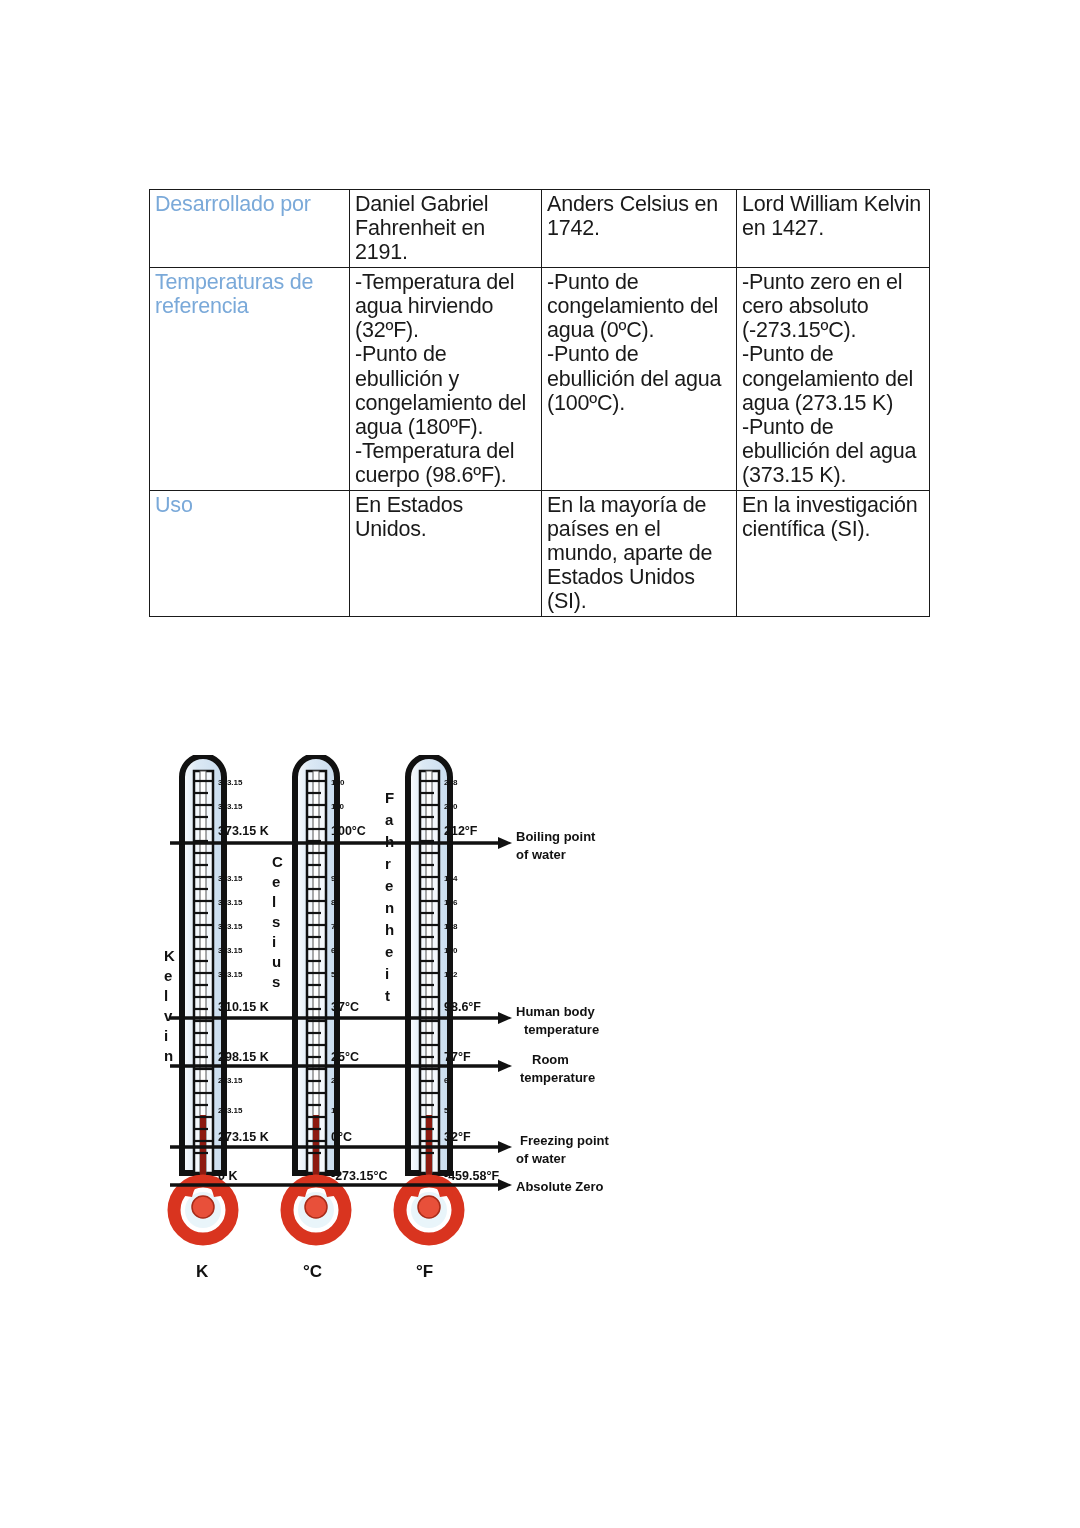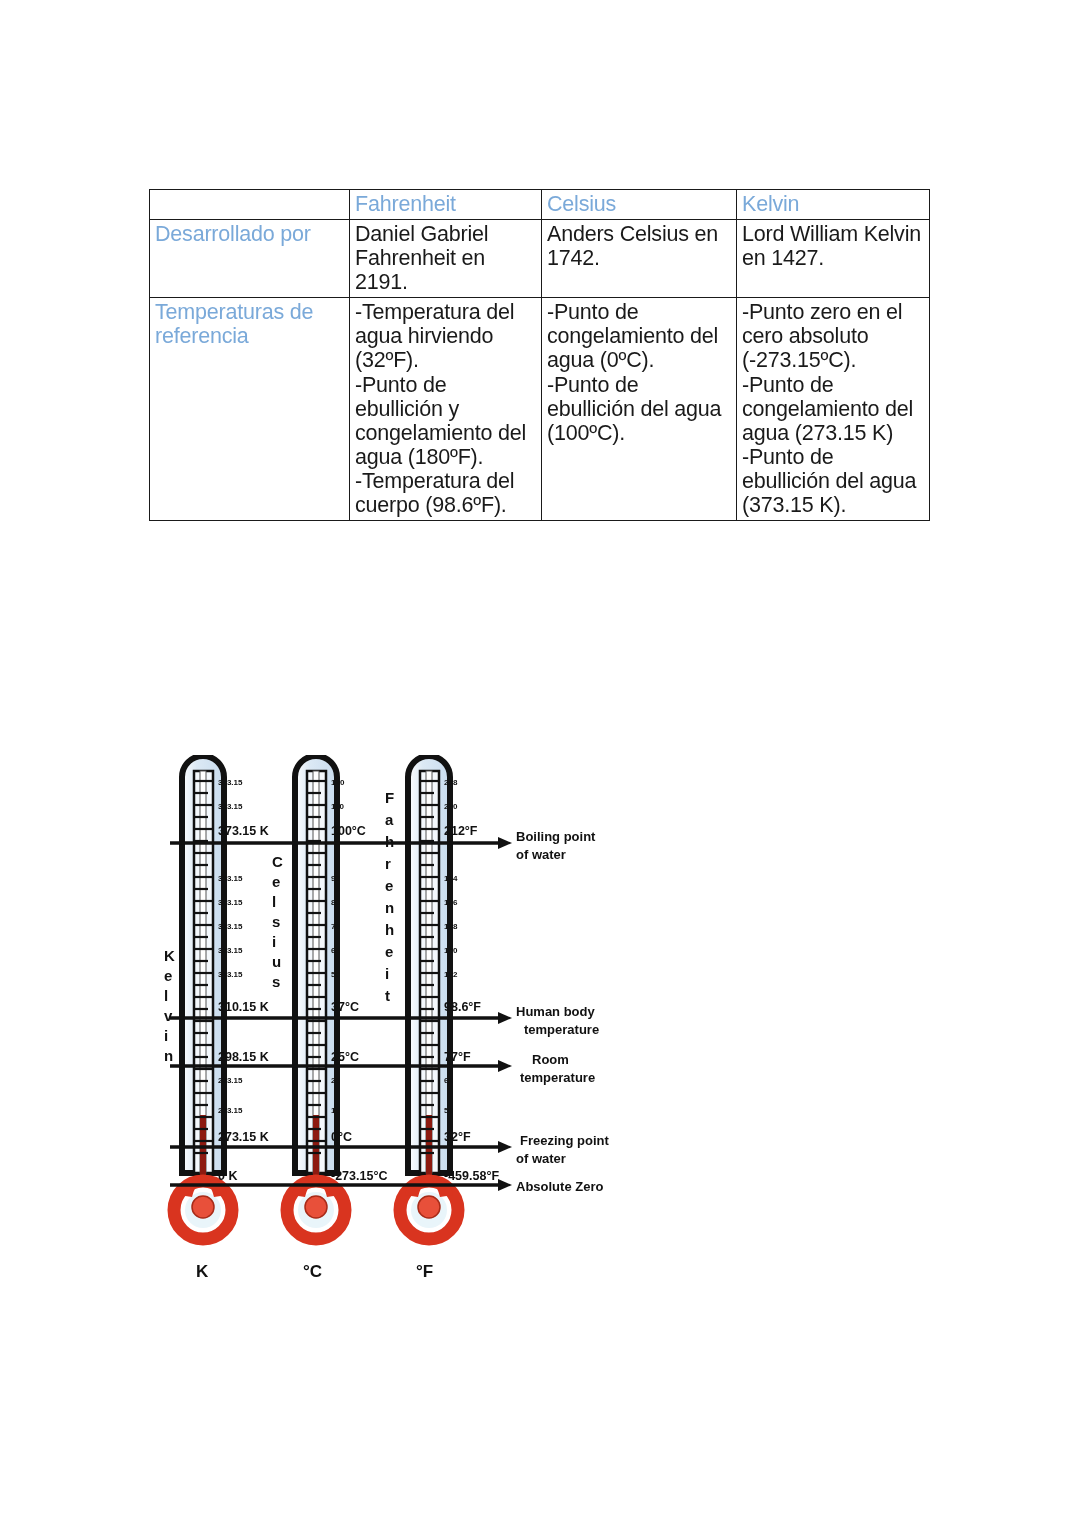--- a/index.html
+++ b/index.html
@@ -69,37 +69,37 @@
 <body>
 
 <table id="comparison-table">
   <colgroup>
     <col class="col-label">
       <col class="col-f">
       <col class="col-c">
       <col class="col-k">
   </colgroup>
   <tbody>
-    <tr>
-      <td class="empty-cell">&nbsp;</td>
-      <td class="colhead">Fahrenheit</td>
-      <td class="colhead">Celsius</td>
-      <td class="colhead">Kelvin</td>
-    </tr>
     <tr>
       <td class="rowhead">Desarrollado por</td>
       <td>Daniel Gabriel Fahrenheit en 2191.</td>
       <td>Anders Celsius en 1742.</td>
       <td>Lord William Kelvin en 1427.</td>
     </tr>
     <tr>
       <td class="rowhead">Temperaturas de referencia</td>
       <td>-Temperatura del agua hirviendo (32ºF).<br>-Punto de ebullición y congelamiento del agua (180ºF).<br>-Temperatura del cuerpo (98.6ºF).</td>
       <td>-Punto de congelamiento del agua (0ºC).<br>-Punto de ebullición del agua (100ºC).</td>
       <td>-Punto zero en el cero absoluto (-273.15ºC).<br>-Punto de congelamiento del agua (273.15 K)<br>-Punto de ebullición del agua (373.15 K).</td>
+    </tr>
+    <tr>
+      <td class="rowhead">Uso</td>
+      <td>En Estados Unidos.</td>
+      <td>En la mayoría de países en el mundo, aparte de Estados Unidos (SI).</td>
+      <td>En la investigación científica (SI).</td>
     </tr>
   </tbody>
 </table>
 
 <div id="thermometer-diagram">
   <svg width="460" height="545" viewBox="0 0 460 545" xmlns="http://www.w3.org/2000/svg">
     <defs>
       <linearGradient id="tubeGlass" x1="0" y1="0" x2="1" y2="0">
         <stop offset="0%" stop-color="#ffffff"></stop>
         <stop offset="35%" stop-color="#dce9f5"></stop>

